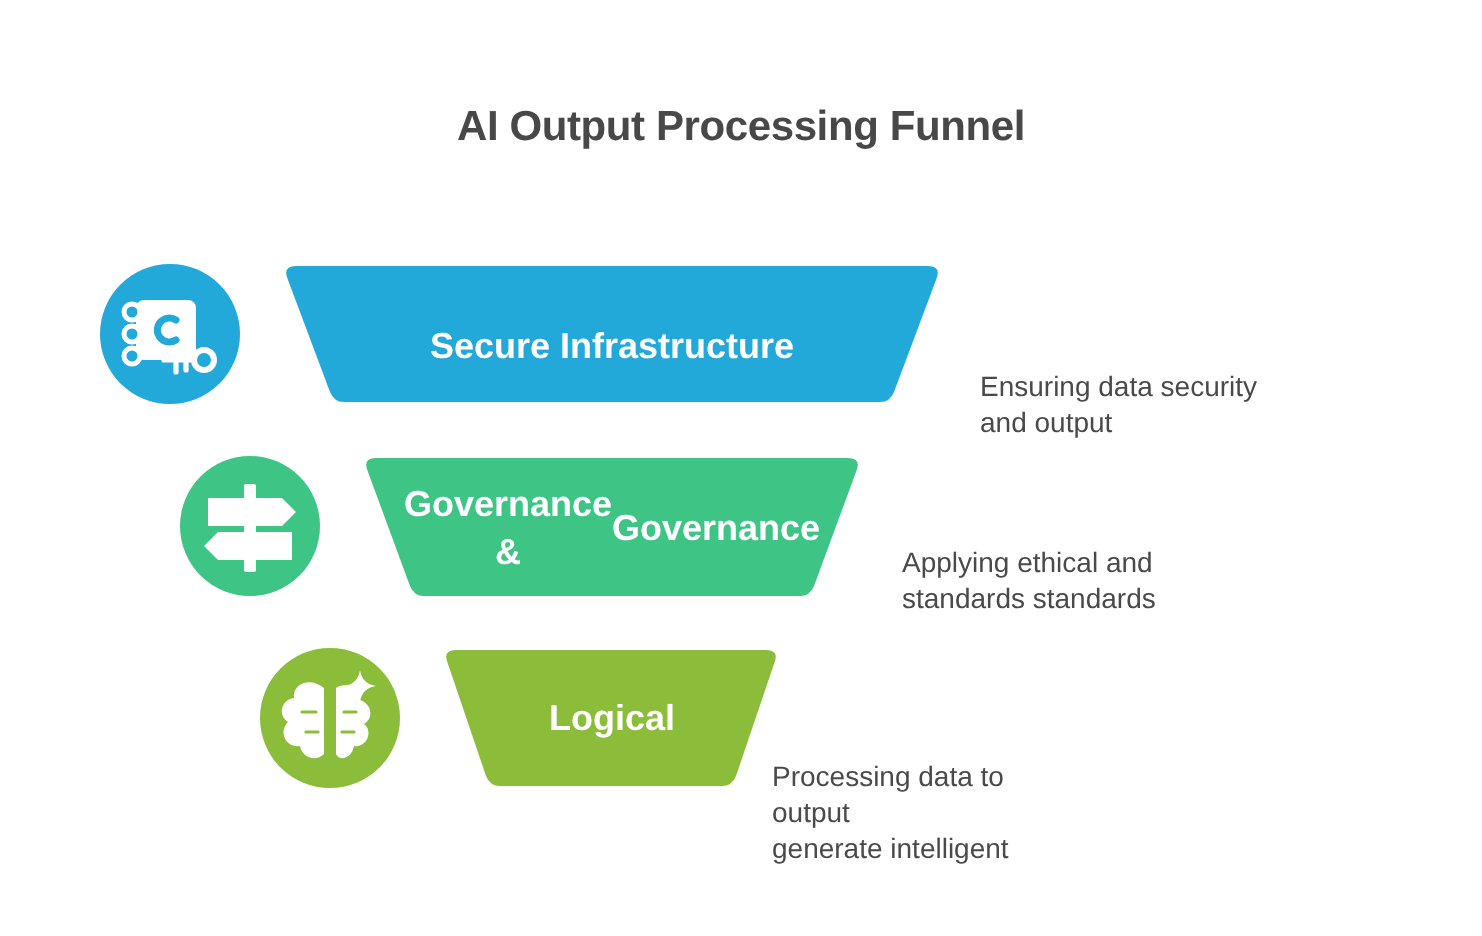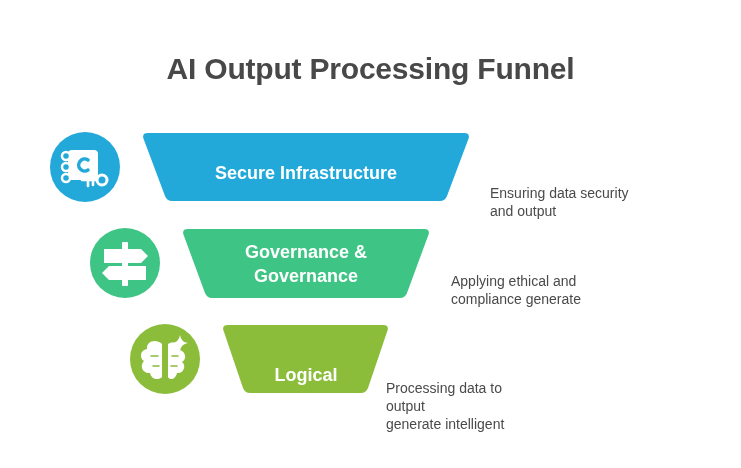--- a/index.html
+++ b/index.html
@@ -1,19 +1,19 @@
 <!DOCTYPE html>
 <html><head>
 <meta charset="utf-8">
 <style>
   html, body { margin:0; padding:0; background:#ffffff; }
   body { width:741px; height:468px; position:relative; overflow:hidden;
          font-family:"Liberation Sans", sans-serif; }
   .title { position:absolute; left:0; width:741px; top:52px; text-align:center;
-           font-size:30px; font-weight:bold; color:#484848; letter-spacing:-0.2px; }
+           font-size:21px; font-weight:bold; color:#484848; letter-spacing:-0.2px; }
   svg.funnel { position:absolute; left:0; top:0; }
   .stage-label { position:absolute; color:#ffffff; font-weight:bold; font-size:18px;
                  text-align:center; line-height:24px; display:flex; align-items:center;
                  justify-content:center; }
   .desc { position:absolute; font-size:14px; color:#4a4a4a; line-height:18px;margin-top:46px; }
 </style>
 </head>
 <body>
 
 <div class="title">AI Output Processing Funnel</div>
@@ -56,33 +56,33 @@
       <line x1="165" y1="345" x2="165" y2="378" stroke="#8bbd3b" stroke-width="2"></line>
       <path d="M151,356 L158,356 M153,366 L159,366 M172,356 L178,356 M171,366 L177,366" stroke="#8bbd3b" stroke-width="1.6" stroke-linecap="round"></path>
       <path d="M180,335 Q181,342 188,343 Q181,344 180,351 Q179,344 172,343 Q179,342 180,335 Z" fill="#ffffff"></path>
     </g>
   </g>
 </svg>
 
 <div class="stage-label" style="left:166px; top:133px; width:280px; height:80px;">
   <span>Secure Infrastructure</span>
 </div>
-<div class="stage-label" style="left:206px; top:229px; width:200px; height:69px; flex-direction:column;">
+<div class="stage-label" style="left:206px; top:229px; width:200px; height:69px; flex-direction:row;">
   <span>Governance &amp;</span>
   <span>Governance</span>
 </div>
-<div class="stage-label" style="left:245px; top:341px; width:122px; height:68px; flex-direction:row;">
+<div class="stage-label" style="left:245px; top:325px; width:122px; height:68px; flex-direction:row;">
   <span>Logical</span>
 </div>
 
 <div class="desc" style="left:490px; top:138px;">
   <div>Ensuring data security</div>
   <div>and output</div>
 </div>
 <div class="desc" style="left:451px; top:226px;">
   <div>Applying ethical and</div>
-  <div>compliance generate</div>
+  <div>standards standards</div>
 </div>
 <div class="desc" style="left:386px; top:333px;">
   <div>Processing data to</div>
   <div>output</div>
   <div>generate intelligent</div>
 </div>
 
 </body></html>

